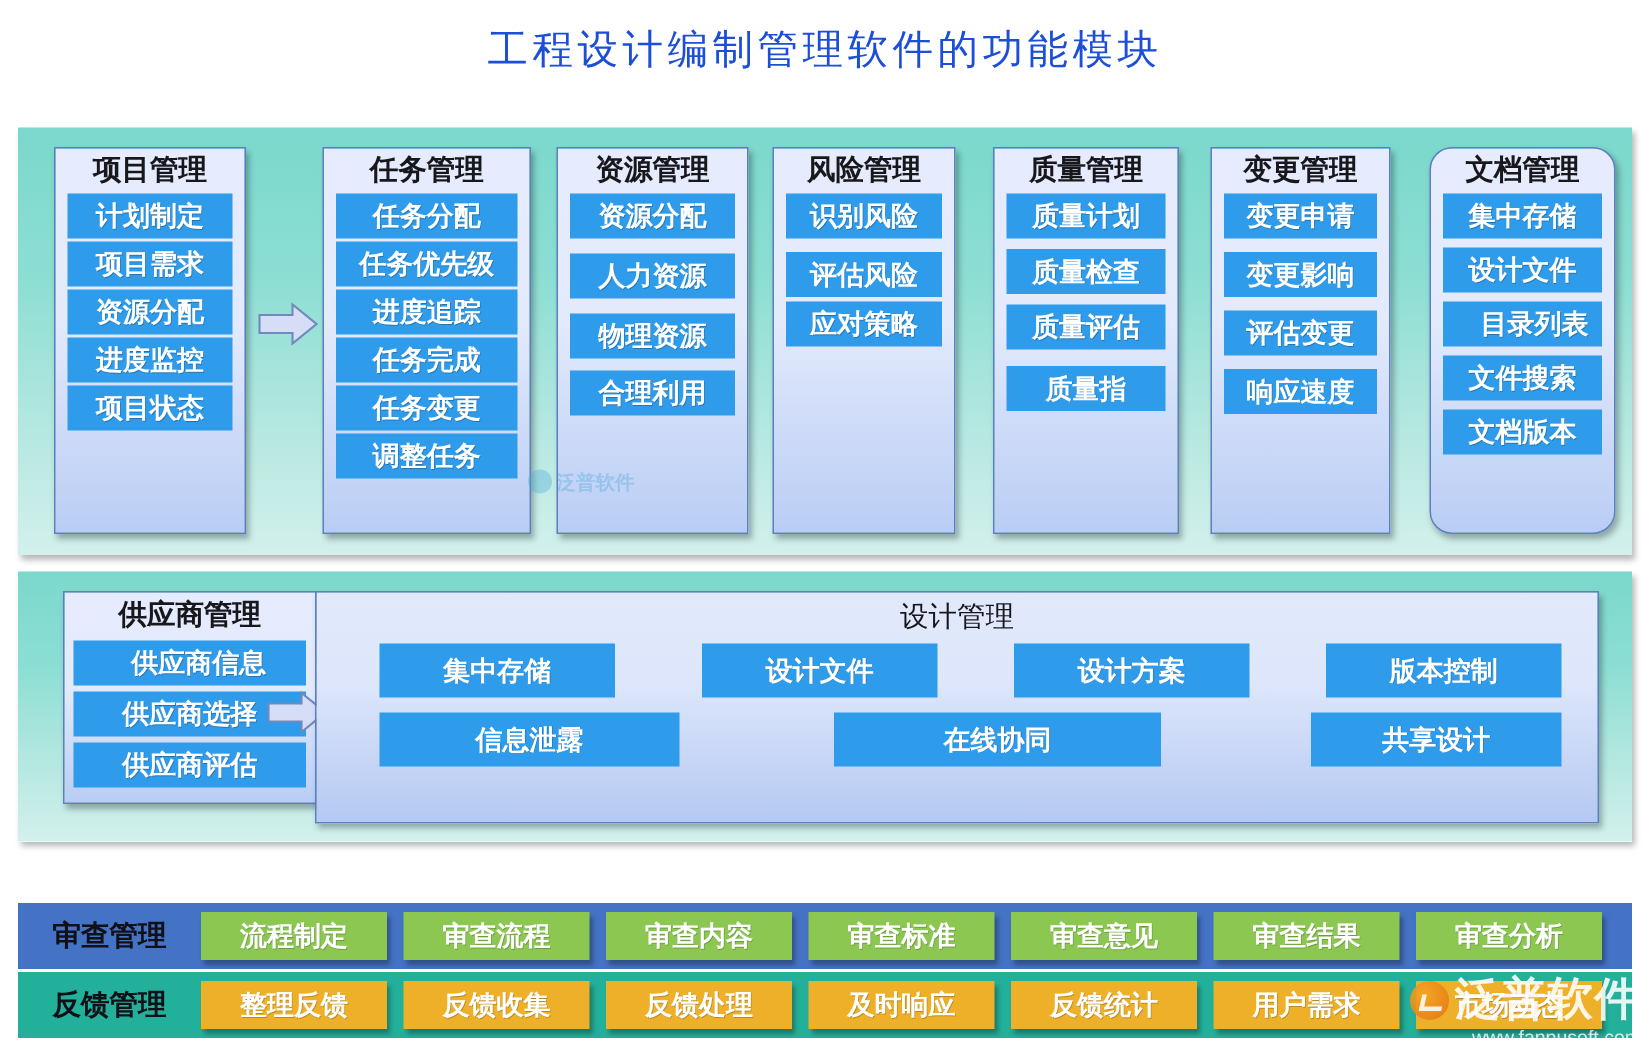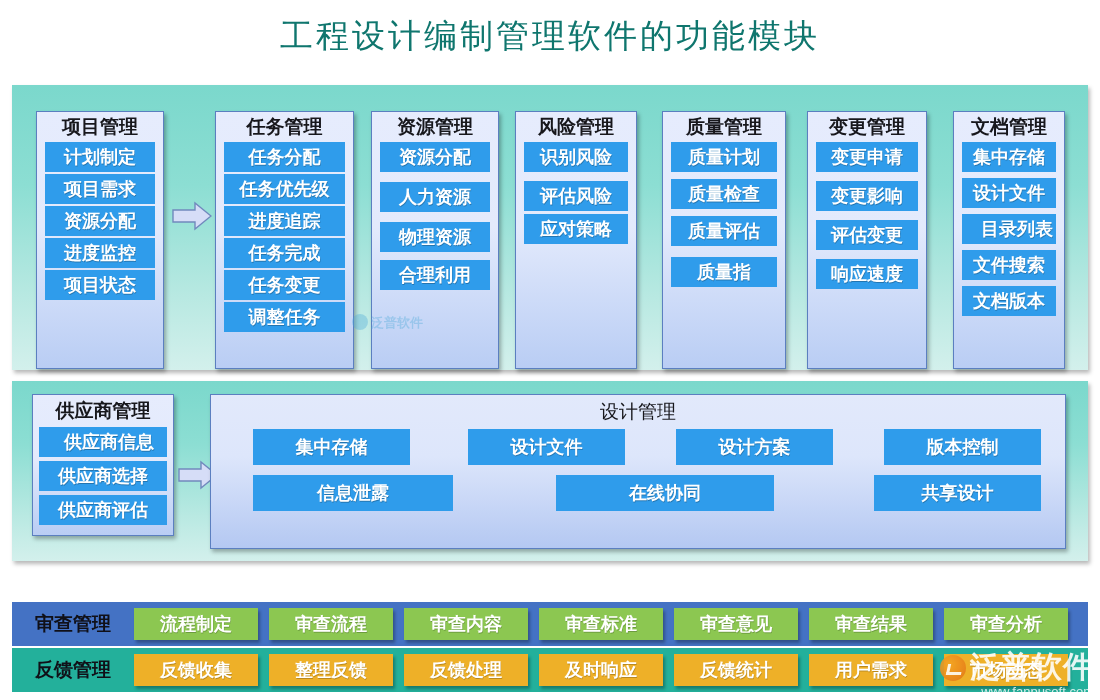--- a/index.html
+++ b/index.html
@@ -11,23 +11,23 @@
     width: 1100px;
     height: 700px;
     overflow: hidden;
     font-family: "Liberation Serif", "DejaVu Serif", serif;
     position: relative;
   }
 
   
   #page-title {
     text-align: center;
-    color: #0f766e;
-    font-family: "Liberation Serif", "DejaVu Serif", serif;
-    font-size: 33px;
+    color: #1d4ed8;
+    font-family: "Liberation Serif", "DejaVu Serif", serif;
+    font-size: 27px;
     font-weight: 400;
     letter-spacing: 3px;
     line-height: 1;
     padding-top: 20px;
     height: 44px;
     box-sizing: border-box;
   }
 
   
   .teal-panel {
@@ -42,21 +42,21 @@
   #mid-panel   { top: 381px; height: 180px; }
 
   
   #cards-row {
     position: absolute;
     left: 0; top: 0;
     width: 100%; height: 100%;
   }
   .card {
     position: absolute;
-    top: 26px;
+    top: 13px;
     background: linear-gradient(to bottom, #e6ecfd 0%, #e3eafc 45%, #b9cdf4 100%);
     border: 1px solid #5b7fc0;
     box-shadow: 2px 3px 4px rgba(0,0,0,0.30);
     box-sizing: border-box;
     padding: 0 8px;
   }
   .card-title {
     text-align: center;
     color: #17171c;
     font-size: 19px;
@@ -85,23 +85,23 @@
   .arrow {
     position: absolute;
     width: 40px;
     height: 32px;
   }
   .arrow svg { display:block; width:100%; height:100%; }
 
   
   #supplier-card {
     position: absolute;
-    left: 20px;
+    left: 30px;
     top: 13px;
-    width: 142px;
+    width: 169px;
     background: linear-gradient(to bottom, #e6ecfd 0%, #e3eafc 45%, #b9cdf4 100%);
     border: 1px solid #5b7fc0;
     box-shadow: 2px 3px 4px rgba(0,0,0,0.30);
     box-sizing: border-box;
     padding: 0 6px 8px 6px;
   }
   #design-panel {
     position: absolute;
     left: 198px;
     top: 13px;
@@ -302,21 +302,21 @@
     </div>
 
     <div class="card" style="left:795px; width:120px; height:258px;">
       <div class="card-title">变更管理</div>
       <div class="chip" style="margin-bottom:9px;">变更申请</div>
       <div class="chip" style="margin-bottom:9px;">变更影响</div>
       <div class="chip" style="margin-bottom:9px;">评估变更</div>
       <div class="chip">响应速度</div>
     </div>
 
-    <div class="card" style="left:941px; width:112px; height:258px;">
+    <div class="card" style="left:941px; width:124px; height:258px;border-radius:15px;">
       <div class="card-title">文档管理</div>
       <div class="chip" style="margin-bottom:6px;">集中存储</div>
       <div class="chip" style="margin-bottom:6px;">设计文件</div>
       <div class="chip" style="margin-bottom:6px;padding-left:16px;">目录列表</div>
       <div class="chip" style="margin-bottom:6px;">文件搜索</div>
       <div class="chip">文档版本</div>
     </div>
 
   </div>
 
@@ -367,22 +367,22 @@
     <div class="bar-chip">审查标准</div>
     <div class="bar-chip">审查意见</div>
     <div class="bar-chip">审查结果</div>
     <div class="bar-chip">审查分析</div>
   </div>
 </div>
 
 <div class="bar" id="feedback-bar">
   <div class="bar-label">反馈管理</div>
   <div class="bar-chips">
+    <div class="bar-chip">整理反馈</div>
     <div class="bar-chip">反馈收集</div>
-    <div class="bar-chip">整理反馈</div>
     <div class="bar-chip">反馈处理</div>
     <div class="bar-chip">及时响应</div>
     <div class="bar-chip">反馈统计</div>
     <div class="bar-chip">用户需求</div>
     <div class="bar-chip">市场动态</div>
   </div>
 </div>
 
 <div class="watermark" id="watermark-main">
   <span class="wm-text"><span class="wm-logo"></span><span>泛普软件</span></span>

